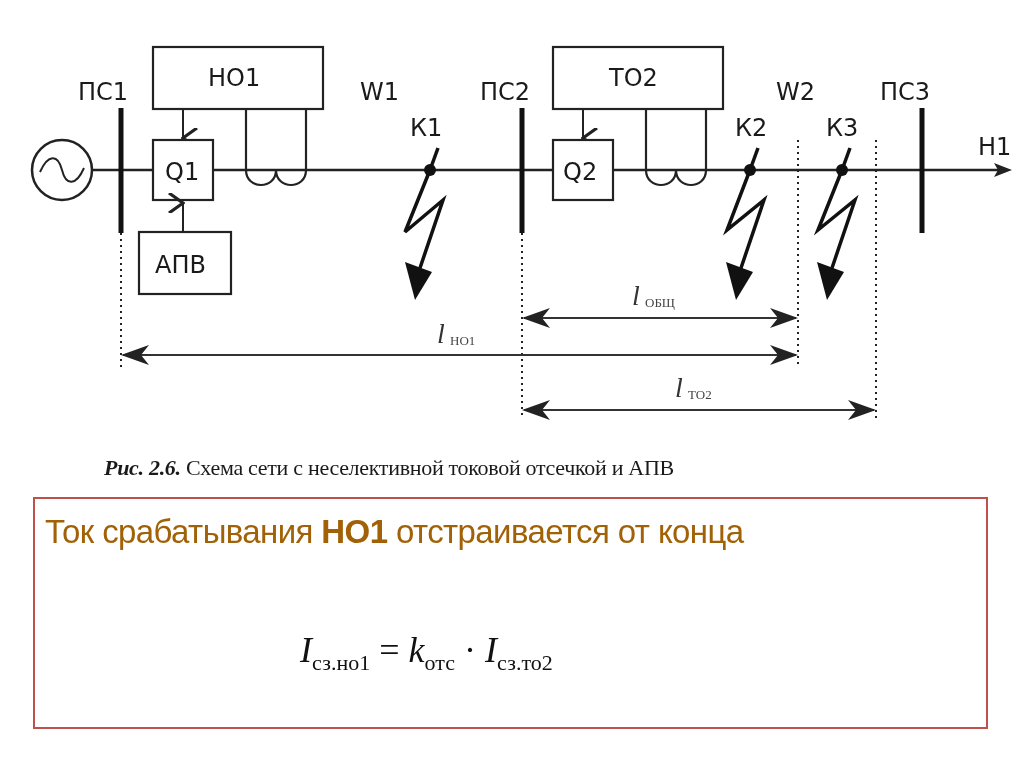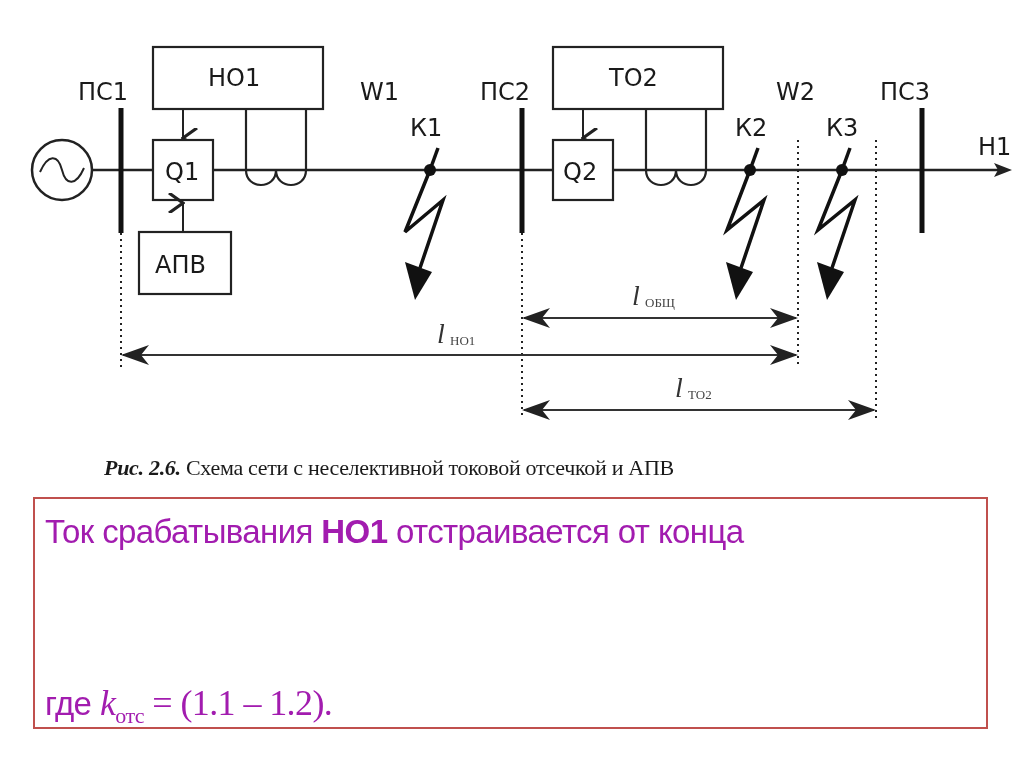--- a/index.html
+++ b/index.html
@@ -4,21 +4,21 @@
 <style>
   html, body { margin: 0; padding: 0; background: #ffffff; }
   body { width: 1024px; height: 767px; position: relative; overflow: hidden; font-family: "Liberation Sans", sans-serif; }
   #diagram { position: absolute; left: 0; top: 0; width: 1024px; height: 767px; }
   .lbl { font-family: "DejaVu Sans", sans-serif; font-size: 24px; fill: #1a1a1a; }
   .dimlbl { font-family: "Liberation Serif", serif; font-style: italic; font-size: 28px; fill: #333; }
   .dimsub { font-family: "Liberation Serif", serif; font-size: 13px; fill: #444; }
   .caption-it { font-family: "Liberation Serif", serif; font-style: italic; font-weight: bold; }
   #caption { position: absolute; left: 104px; top: 455px; font-family: "Liberation Serif", serif; font-size: 22px; color: #1a1a1a; white-space: nowrap; letter-spacing: -0.3px; }
   #textbox { position: absolute; left: 33px; top: 497px; width: 955px; height: 232px; border: 2px solid #c0504d; box-sizing: border-box; background: #fff; }
-  .tline { position: absolute; left: 10px; font-family: "Liberation Sans", sans-serif; font-size: 33px; color: #a21caf; white-space: nowrap; letter-spacing: -0.6px; text-align: center; }
+  .tline { position: absolute; left: 10px; font-family: "Liberation Sans", sans-serif; font-size: 33px; color: #a16207; white-space: nowrap; letter-spacing: -0.6px; text-align: center; }
   .tline b { font-weight: bold; }
   #line1 { top: 14px; }
   #line2 { top: 74px; }
   #formula { position: absolute; left: 265px; top: 130px; font-family: "Liberation Serif", serif; font-size: 36px; color: #111; white-space: nowrap; }
   #formula i { font-style: italic; }
   #formula sub { font-size: 22px; font-style: normal; vertical-align: -8px; }
   #line4 { top: 183px; }
   #line4 .mi { font-family: "Liberation Serif", serif; font-style: italic; font-size: 36px; }
   #line4 .ms { font-family: "Liberation Serif", serif; font-size: 22px; vertical-align: -8px; }
   #line4 .mt { font-family: "Liberation Serif", serif; font-size: 36px; }
@@ -124,16 +124,16 @@
 </svg>
 
 <div id="caption">
   <span class="caption-it">Рис. 2.6.</span><span> Схема сети с неселективной токовой отсечкой и АПВ</span>
 </div>
 
 <div id="textbox" style="border-color: rgb(192, 80, 77);">
   <div class="tline" id="line1">
     <span>Ток срабатывания </span><b>НО1</b><span> отстраивается от  конца</span>
   </div>
-  <div class="tline" id="line4">
-    <span>где </span><span class="mi">k</span><span class="ms">отс</span><span class="mt"> = (1.1 – 1.2).</span>
+  <div id="formula">
+    <i>I</i><sub>сз.но1</sub><span> = </span><i>k</i><sub>отс</sub><span> · </span><i>I</i><sub>сз.то2</sub>
   </div>
 </div>
 
 </body></html>

